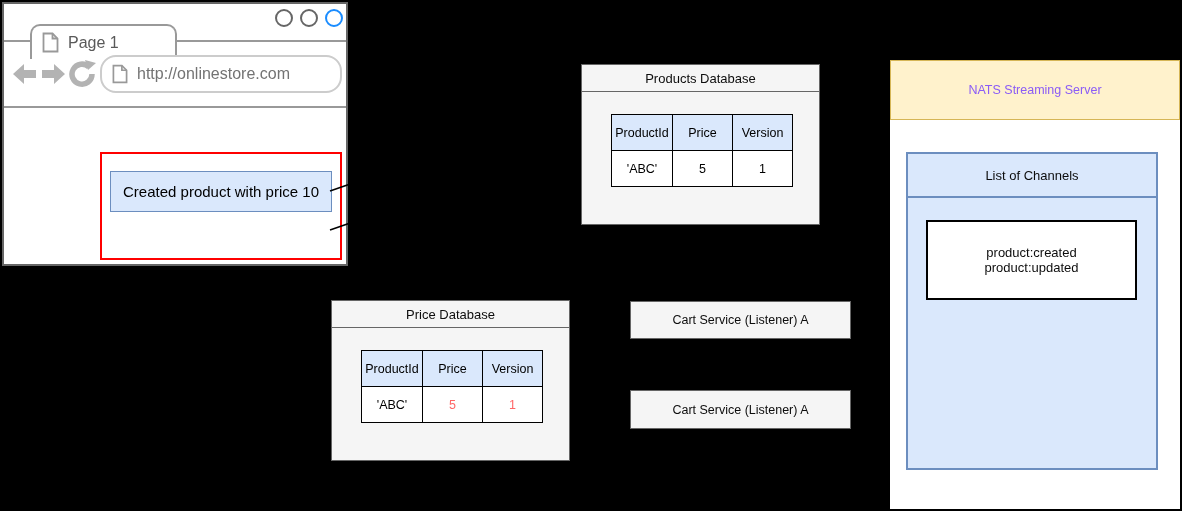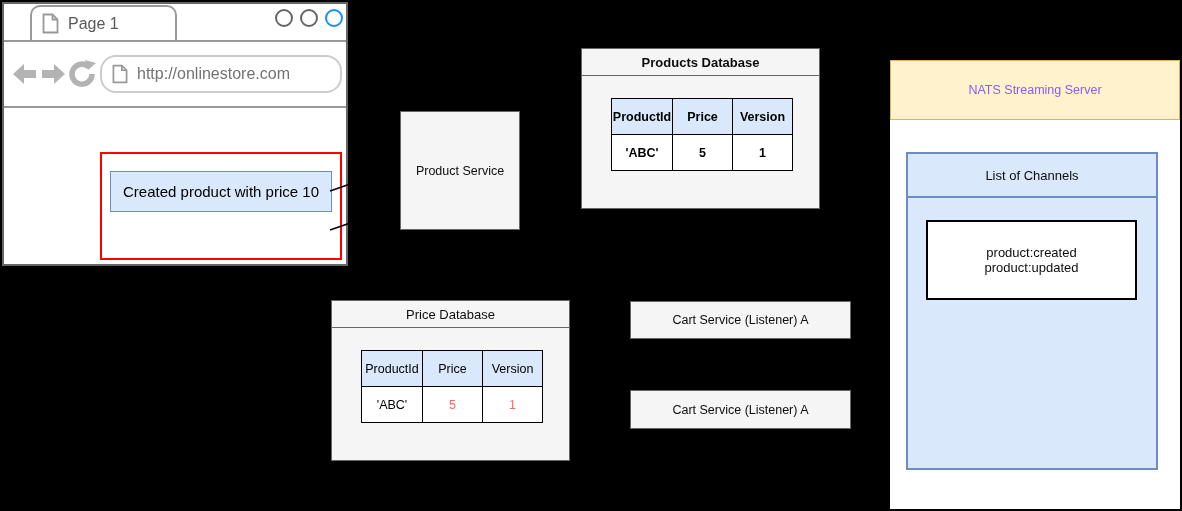--- a/index.html
+++ b/index.html
@@ -11,21 +11,21 @@
   }
   *{box-sizing:border-box; margin:0; padding:0;}
   body{background:var(--canvas-bg); font-family:"Liberation Sans", sans-serif;}
   .canvas{position:relative; width:1182px; height:511px; background:var(--canvas-bg); overflow:hidden;}
 
   
   .browser{position:absolute; left:2px; top:2px; width:346px; height:264px;
            background:#ffffff; border:2px solid var(--gray-stroke);}
   .tabstrip-line{position:absolute; left:0; top:36px; width:100%; height:2px; background:var(--browser-chrome-gray); z-index:1;}
   .toolbar-line{position:absolute; left:0; top:102px; width:100%; height:2px; background:var(--browser-chrome-gray); z-index:1;}
-  .tab{position:absolute; left:26px; top:1px; width:147px; height:35px; background:#fff;
+  .tab{position:absolute; left:26px; top:20px; width:147px; height:35px; background:#fff;
        border:2px solid var(--browser-chrome-gray); border-bottom:none; border-radius:10px 10px 0 0;
        display:flex; align-items:center; gap:9px; padding-left:10px; z-index:2;}
   .tab-label{font-size:16px; color:#595959;}
   .winctrl{position:absolute; top:5px; width:18px; height:18px; border-radius:50%;
            border:2.5px solid var(--gray-stroke); background:#fff;}
   .winctrl.blue{border-color:var(--control-blue);}
   .navicon{position:absolute;}
   .urlbar{position:absolute; left:96px; top:51px; width:242px; height:38px; background:#fff;
           border:2px solid #cccccc; border-radius:16px; display:flex; align-items:center; gap:9px;
           padding-left:10px; z-index:2;}
@@ -42,21 +42,21 @@
   
   .gbox{position:absolute; background:var(--gray-fill); border:1.5px solid var(--gray-stroke);
         display:flex; align-items:center; justify-content:center; font-size:12.5px; color:#0d0d0d;}
   .product-service{left:400px; top:111px; width:120px; height:119px;}
   .cart-svc-a{left:630px; top:301px; width:221px; height:38px;}
   .cart-svc-b{left:630px; top:390px; width:221px; height:39px;}
 
   
   .panel{position:absolute; width:239px; height:161px; background:var(--gray-fill);
          border:1.5px solid var(--gray-stroke);}
-  .panel.products{left:581px; top:48px;font-weight:bold;}
+  .panel.products{left:581px; top:64px;}
   .panel.cart{left:331px; top:300px;}
   .panel-title{height:27px; display:flex; align-items:center; justify-content:center;
                font-size:13px; color:#0d0d0d; border-bottom:1.5px solid var(--gray-stroke);}
   .db-table{position:absolute; left:29px; top:49px; border-collapse:collapse;}
   .db-table td{border:1.5px solid #000; width:60px; height:36px; text-align:center;
                vertical-align:middle; font-size:12.5px; color:#000; background:#fff;}
   .db-table td:first-child{width:61px;text-align:center;}
   .db-table tr.hdr td{background:var(--blue-fill);}
   td.red{color:var(--red-value);}
 
@@ -116,21 +116,20 @@
 
     <div class="red-rect"></div>
     <div class="msg m1">Created product with price 10</div>
   </div>
 
   <svg class="connectors">
     <line x1="330" y1="191" x2="356" y2="182" stroke="#000000" stroke-width="1.6"></line>
     <line x1="330" y1="230" x2="356" y2="221" stroke="#000000" stroke-width="1.6"></line>
   </svg>
 
-  <div class="gbox product-service">Product Service</div>
 
   <div class="panel products">
     <div class="panel-title">Products Database</div>
     <table class="db-table">
       <tbody>
           <tr class="hdr">
         <td>ProductId</td>
         <td>Price</td>
         <td>Version</td>
       </tr>

